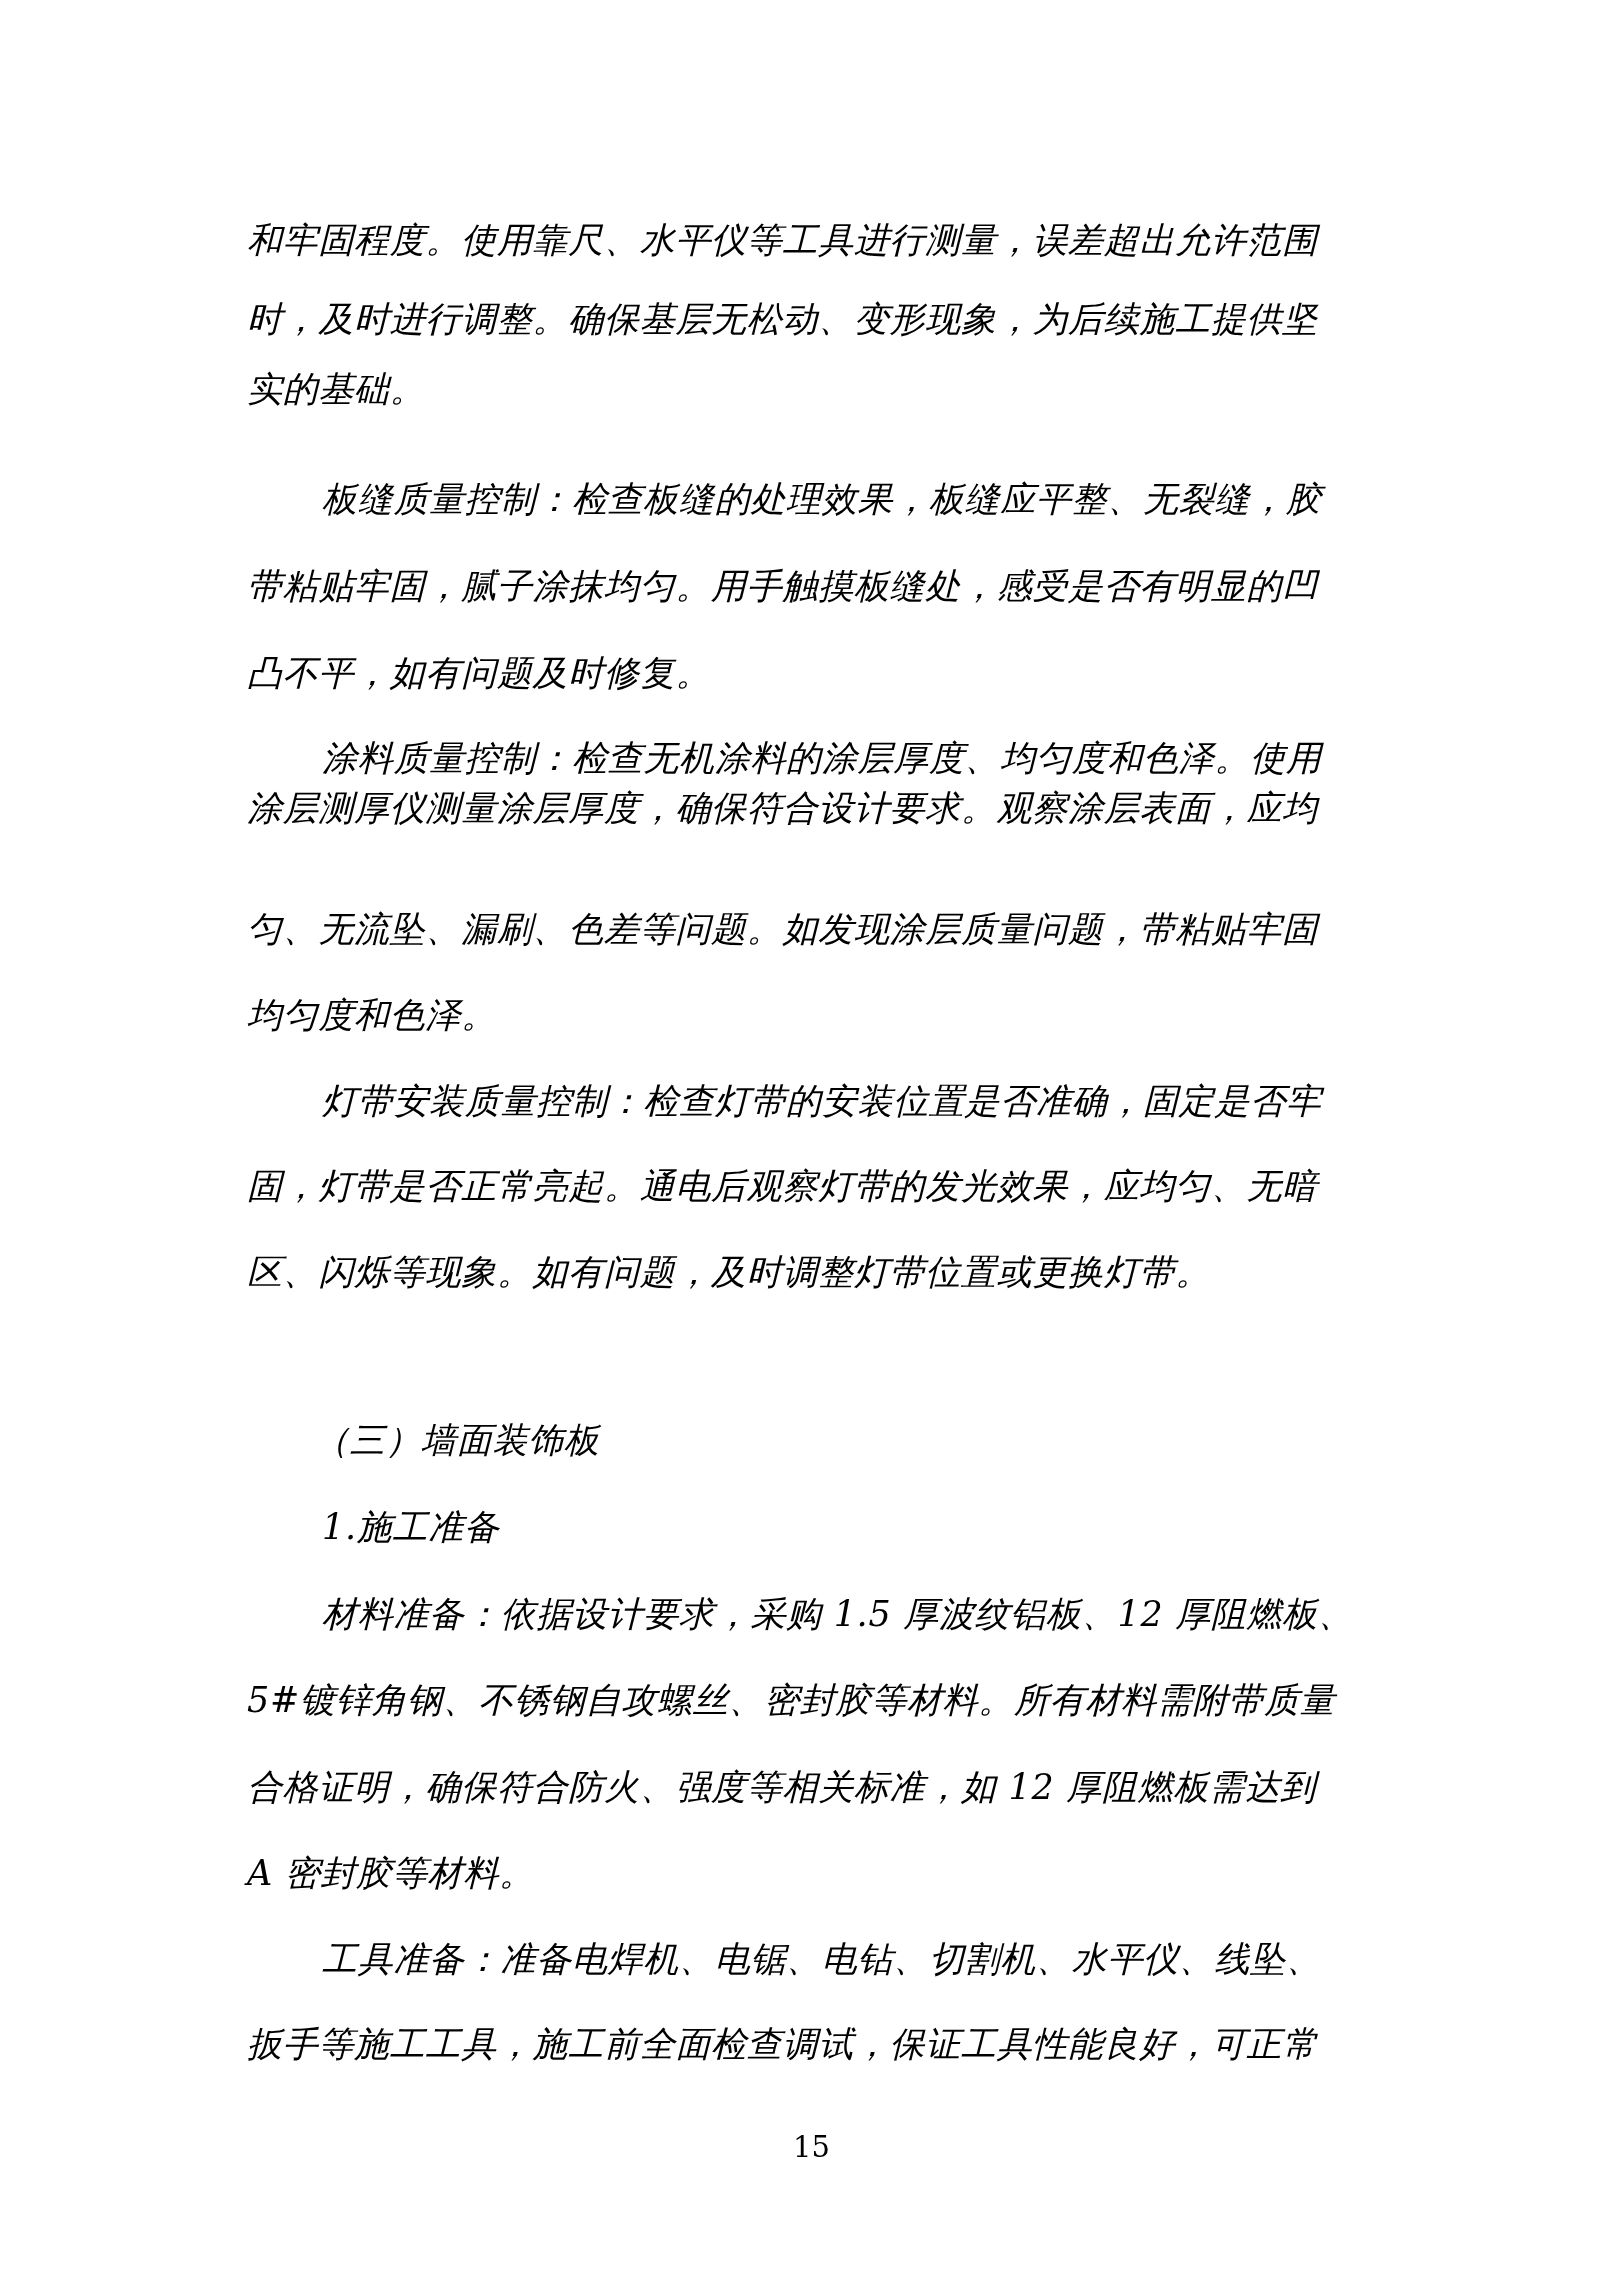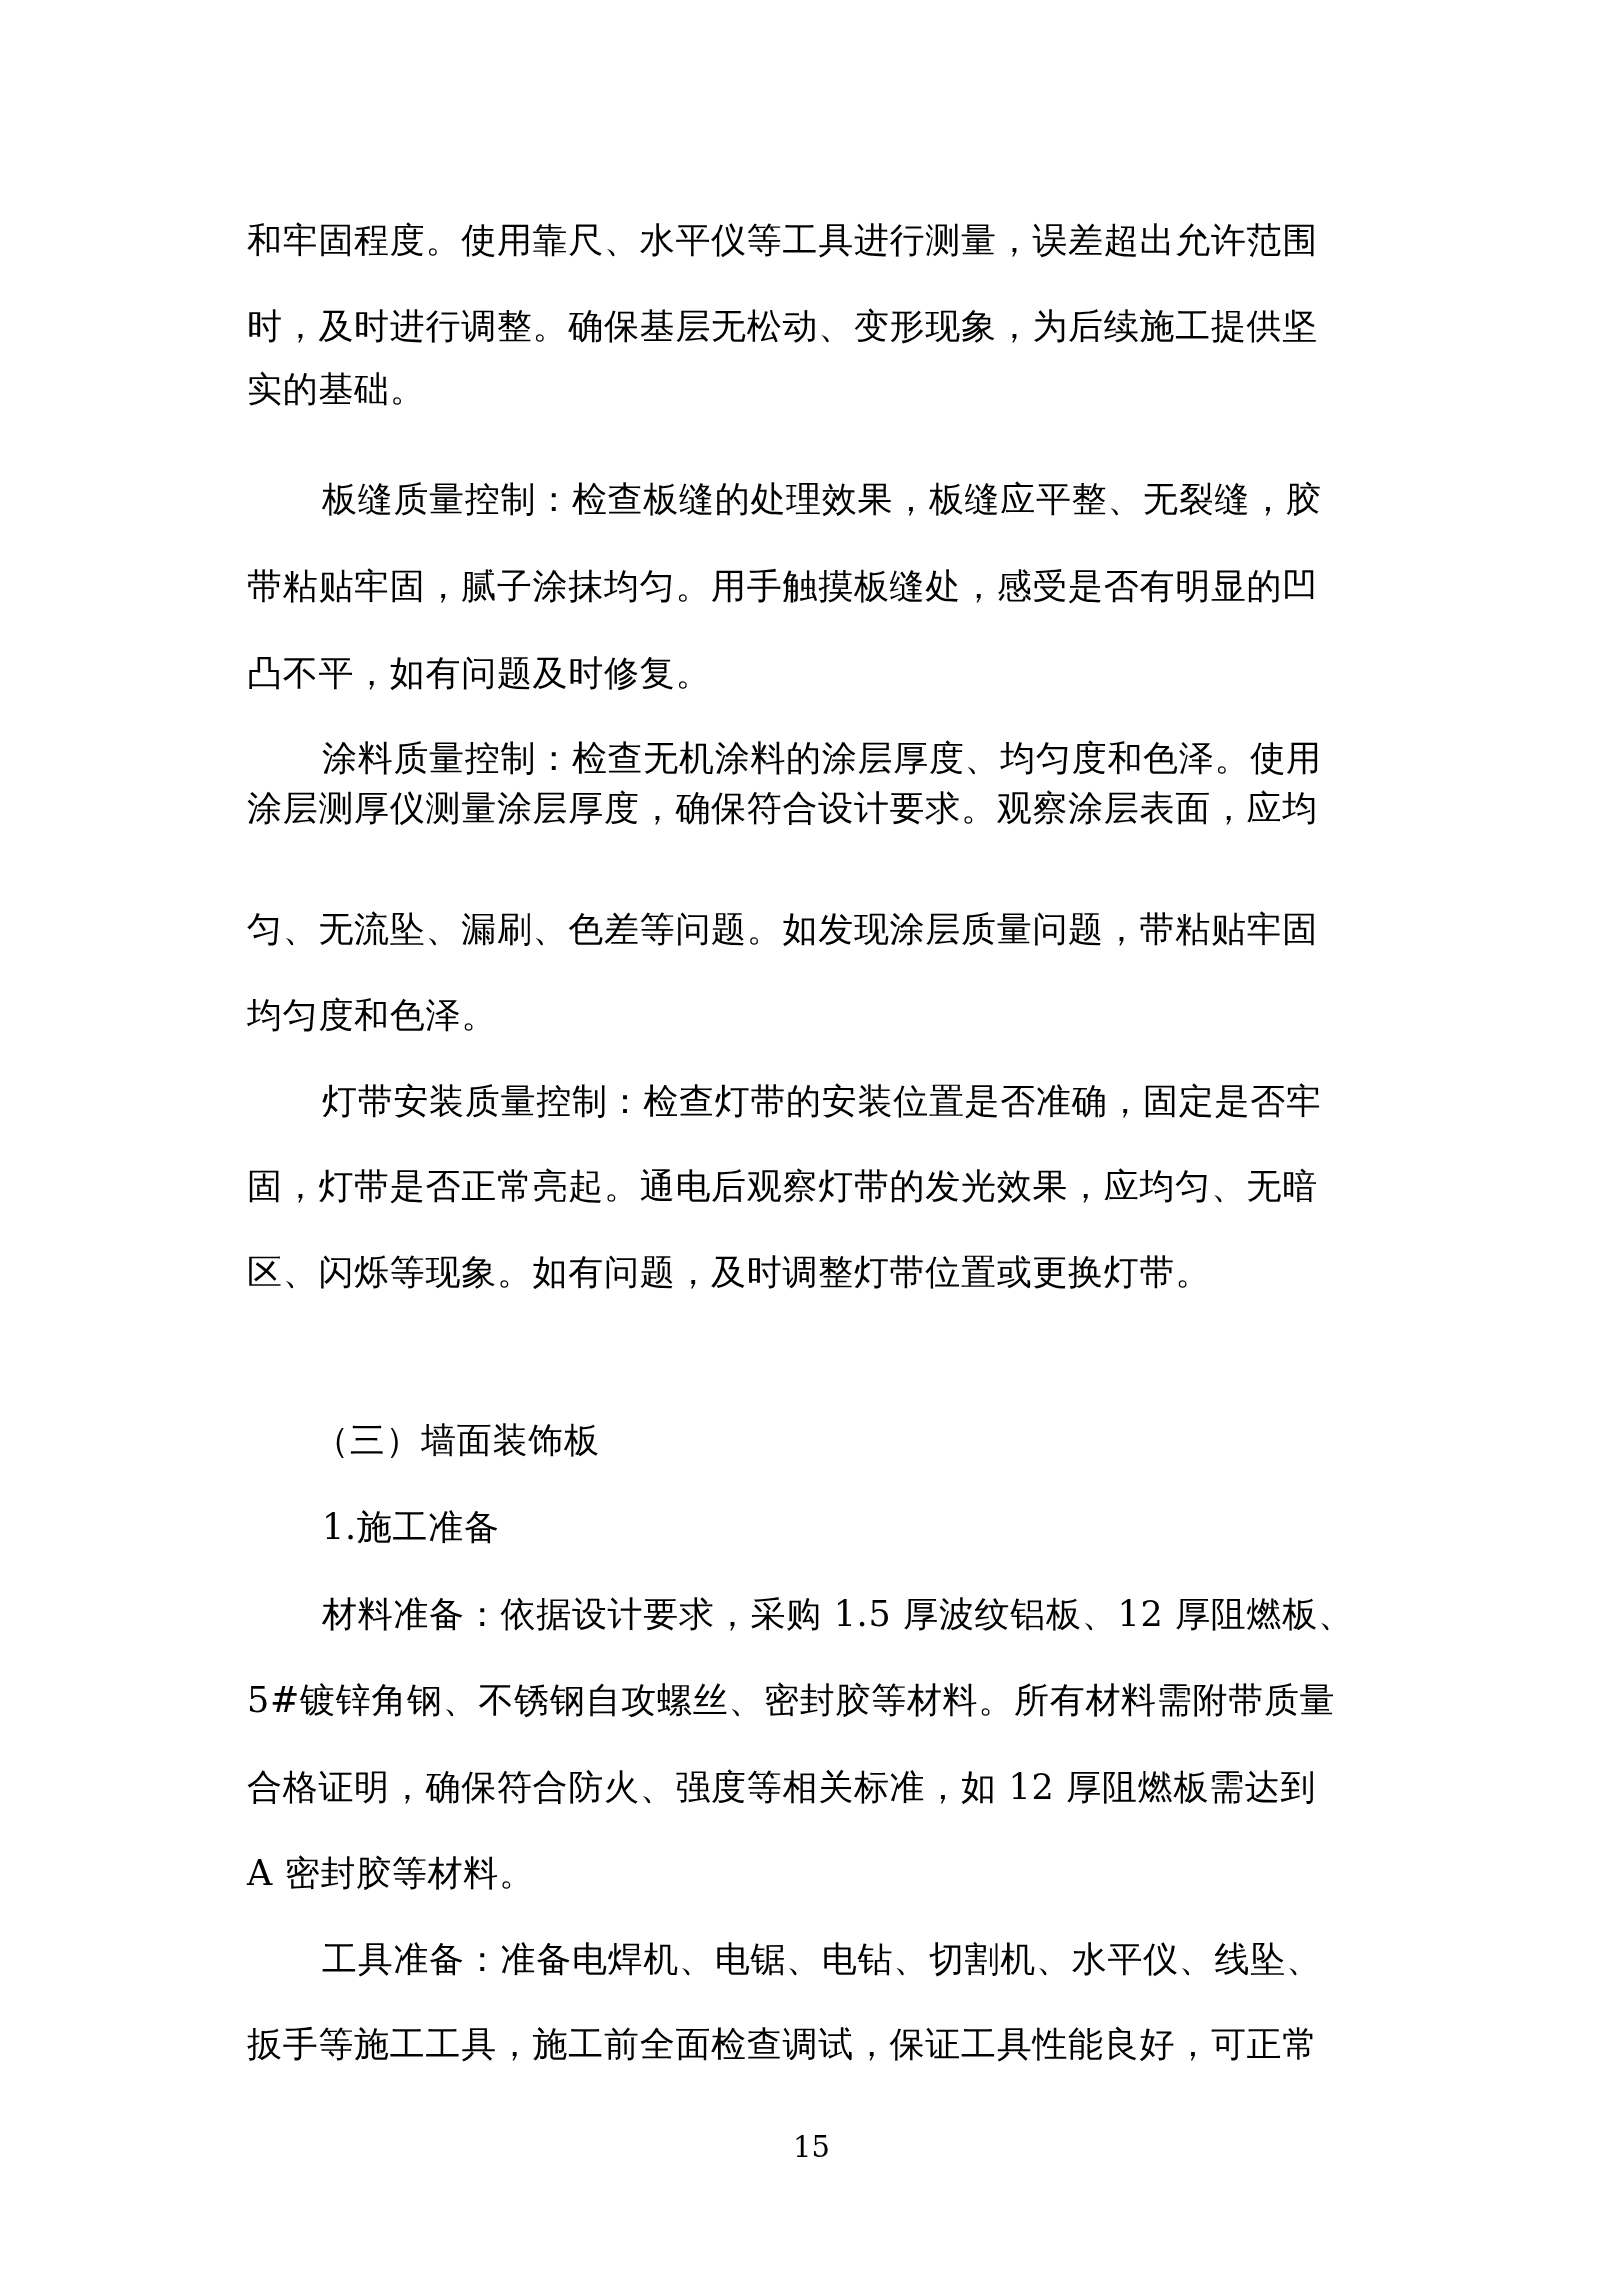--- a/index.html
+++ b/index.html
@@ -1,28 +1,28 @@
 <!DOCTYPE html>
 <html style="font-size:10.5px"><head>
 <meta charset="utf-8">
 <style>
   html, body { margin: 0; padding: 0; background: #ffffff; }
   body { width: 1623px; height: 2295px; position: relative; overflow: hidden;
          font-family: "DejaVu Serif", "Liberation Serif", serif; color: #000; }
-  .line { position: absolute; left: 247px; white-space: nowrap; font-size: 35px; line-height: 42px; letter-spacing: 0.7px; }
+  .line { position: absolute; left: 247px; white-space: nowrap; font-size: 35px; line-height: 42px; letter-spacing: 0.7px; font-style: italic; }
   .indent { left: 322px; }
   .heading { left: 314px; }
   .pagenum { position: absolute; left: 0; width: 1623px; text-align: center; top: 2130px; font-size: 29px; }
 </style>
 </head>
 <body>
 
 <div>
   <div class="line" style="top:219px">和牢固程度。使用靠尺、水平仪等工具进行测量，误差超出允许范围</div>
-  <div class="line" style="top:305px">时，及时进行调整。确保基层无松动、变形现象，为后续施工提供坚</div>
+  <div class="line" style="top:298px">时，及时进行调整。确保基层无松动、变形现象，为后续施工提供坚</div>
   <div class="line" style="top:368px">实的基础。</div>
 
   <div class="line indent" style="top:478px">板缝质量控制：检查板缝的处理效果，板缝应平整、无裂缝，胶</div>
   <div class="line" style="top:565px">带粘贴牢固，腻子涂抹均匀。用手触摸板缝处，感受是否有明显的凹</div>
   <div class="line" style="top:652px">凸不平，如有问题及时修复。</div>
 
   <div class="line indent" style="top:737px">涂料质量控制：检查无机涂料的涂层厚度、均匀度和色泽。使用</div>
   <div class="line" style="top:787px">涂层测厚仪测量涂层厚度，确保符合设计要求。观察涂层表面，应均</div>
   <div class="line" style="top:908px">匀、无流坠、漏刷、色差等问题。如发现涂层质量问题，带粘贴牢固</div>
   <div class="line" style="top:994px">均匀度和色泽。</div>

